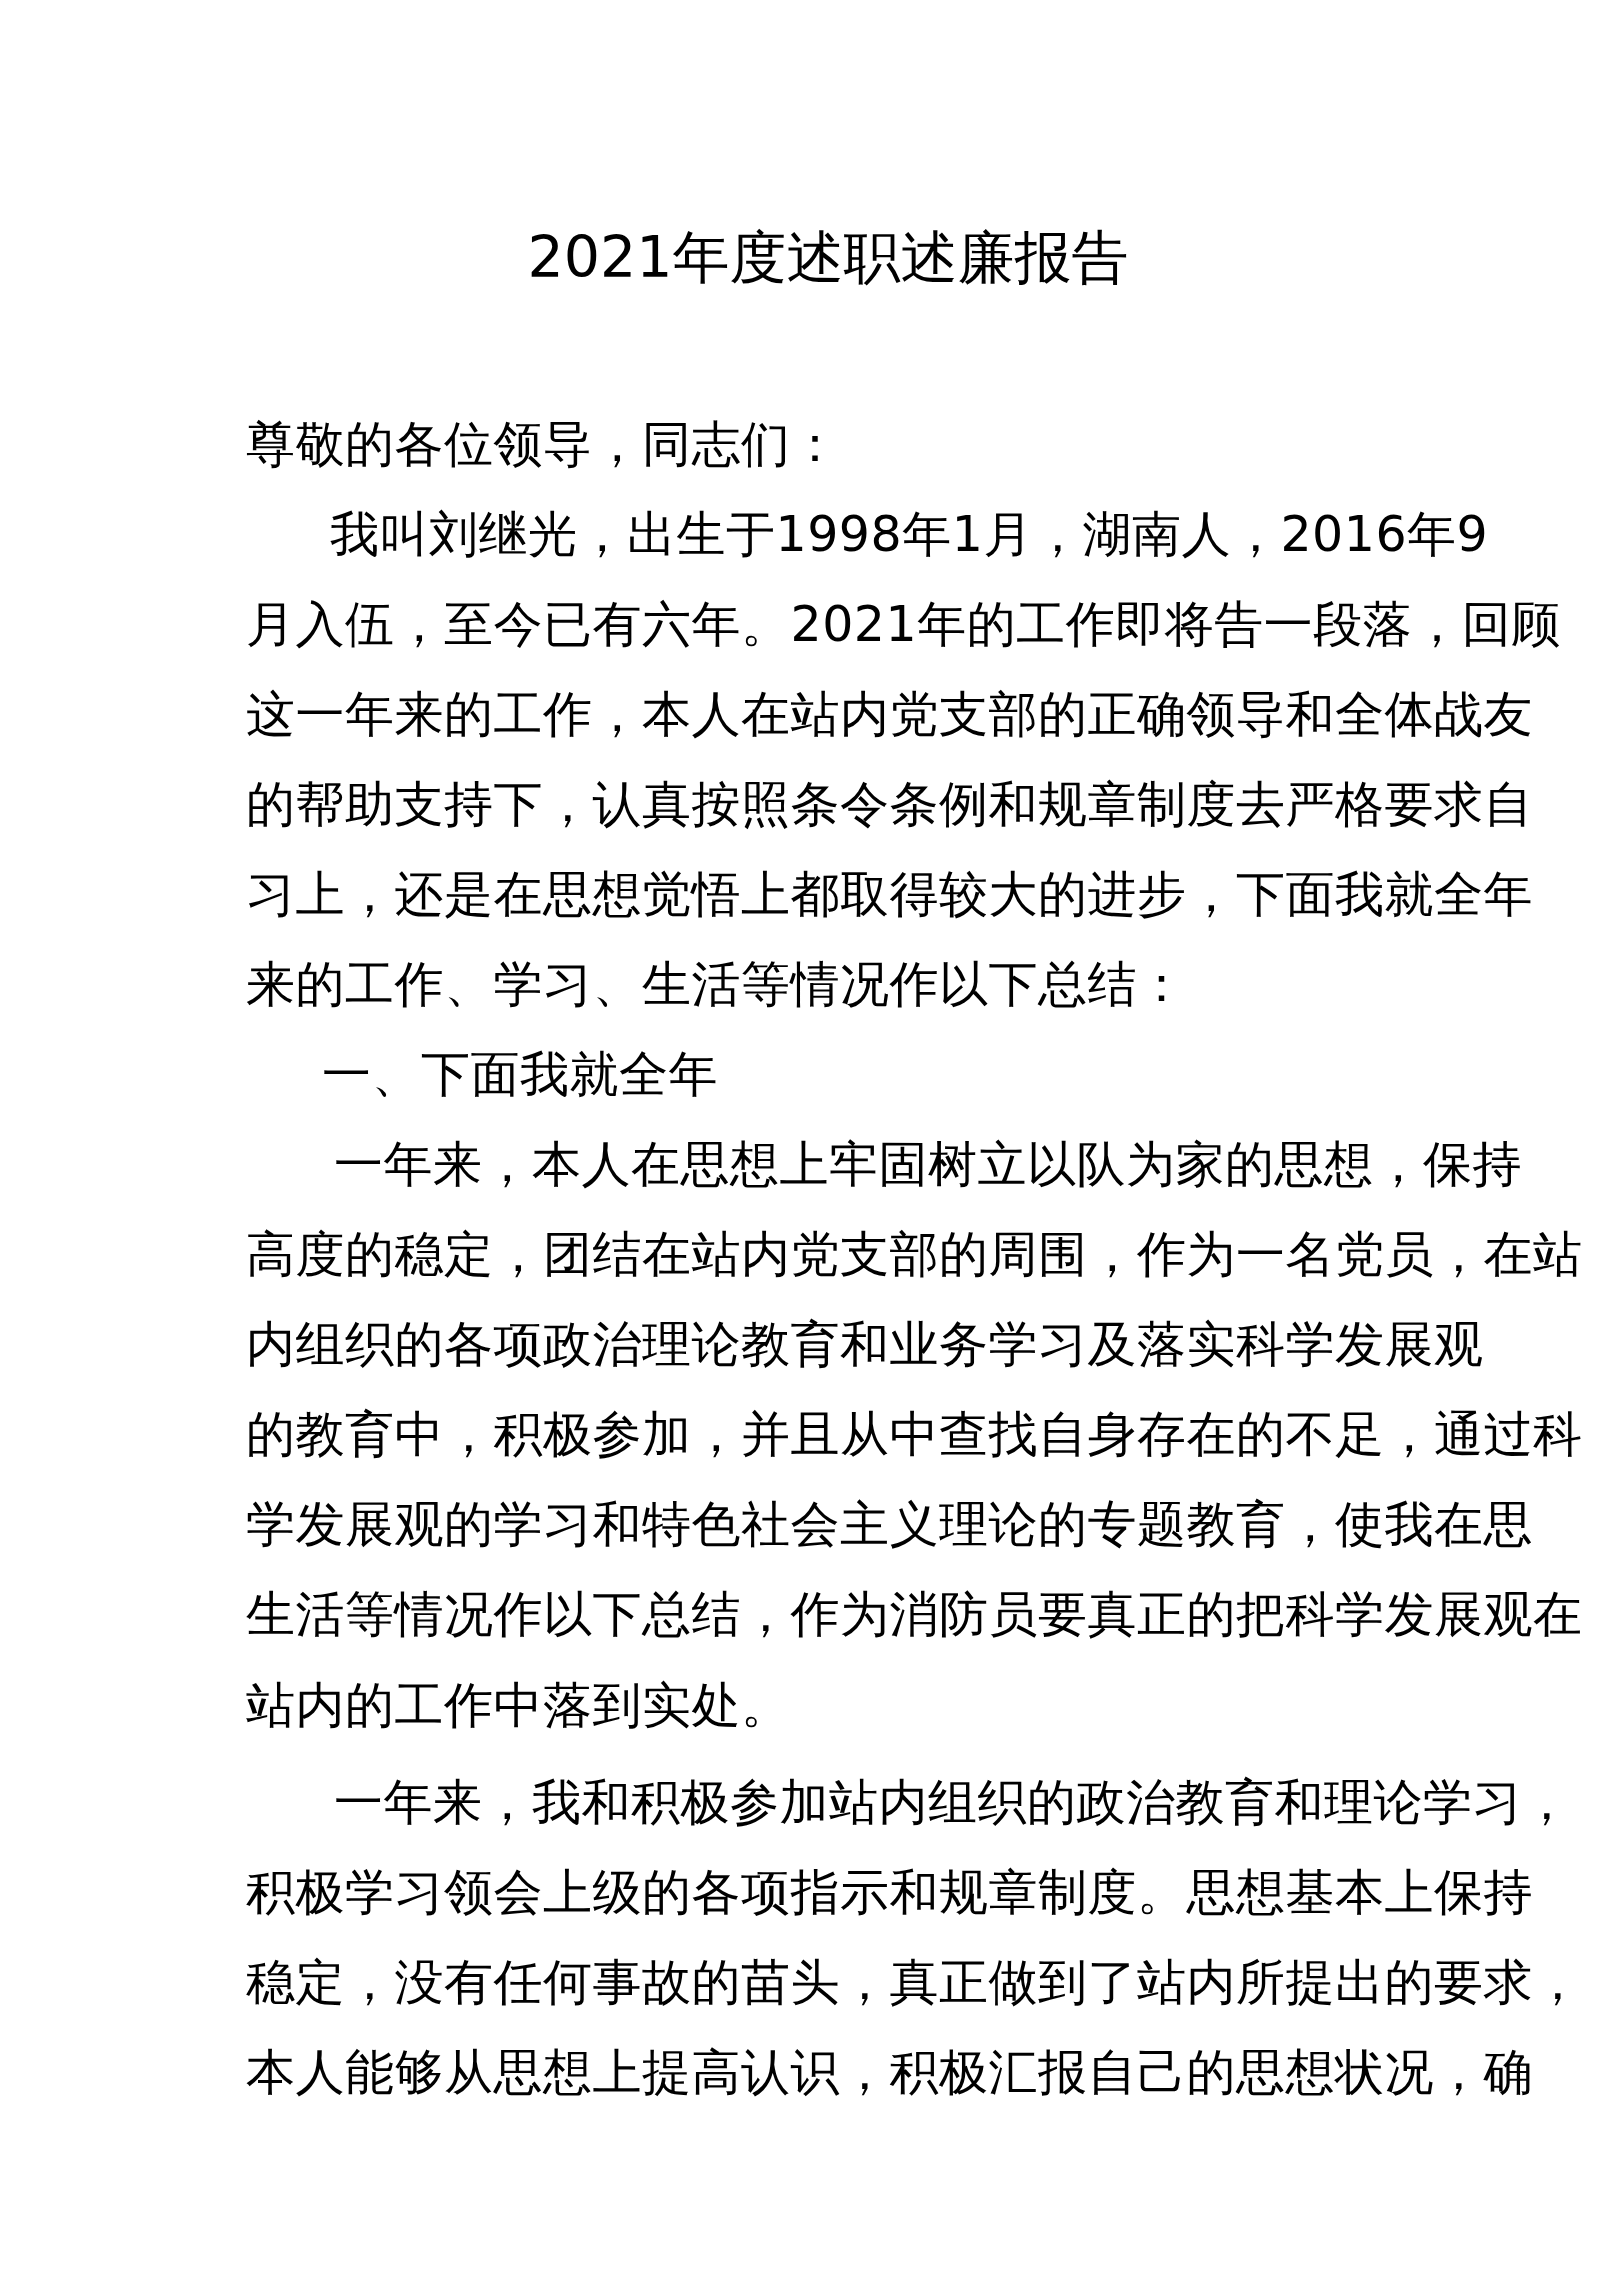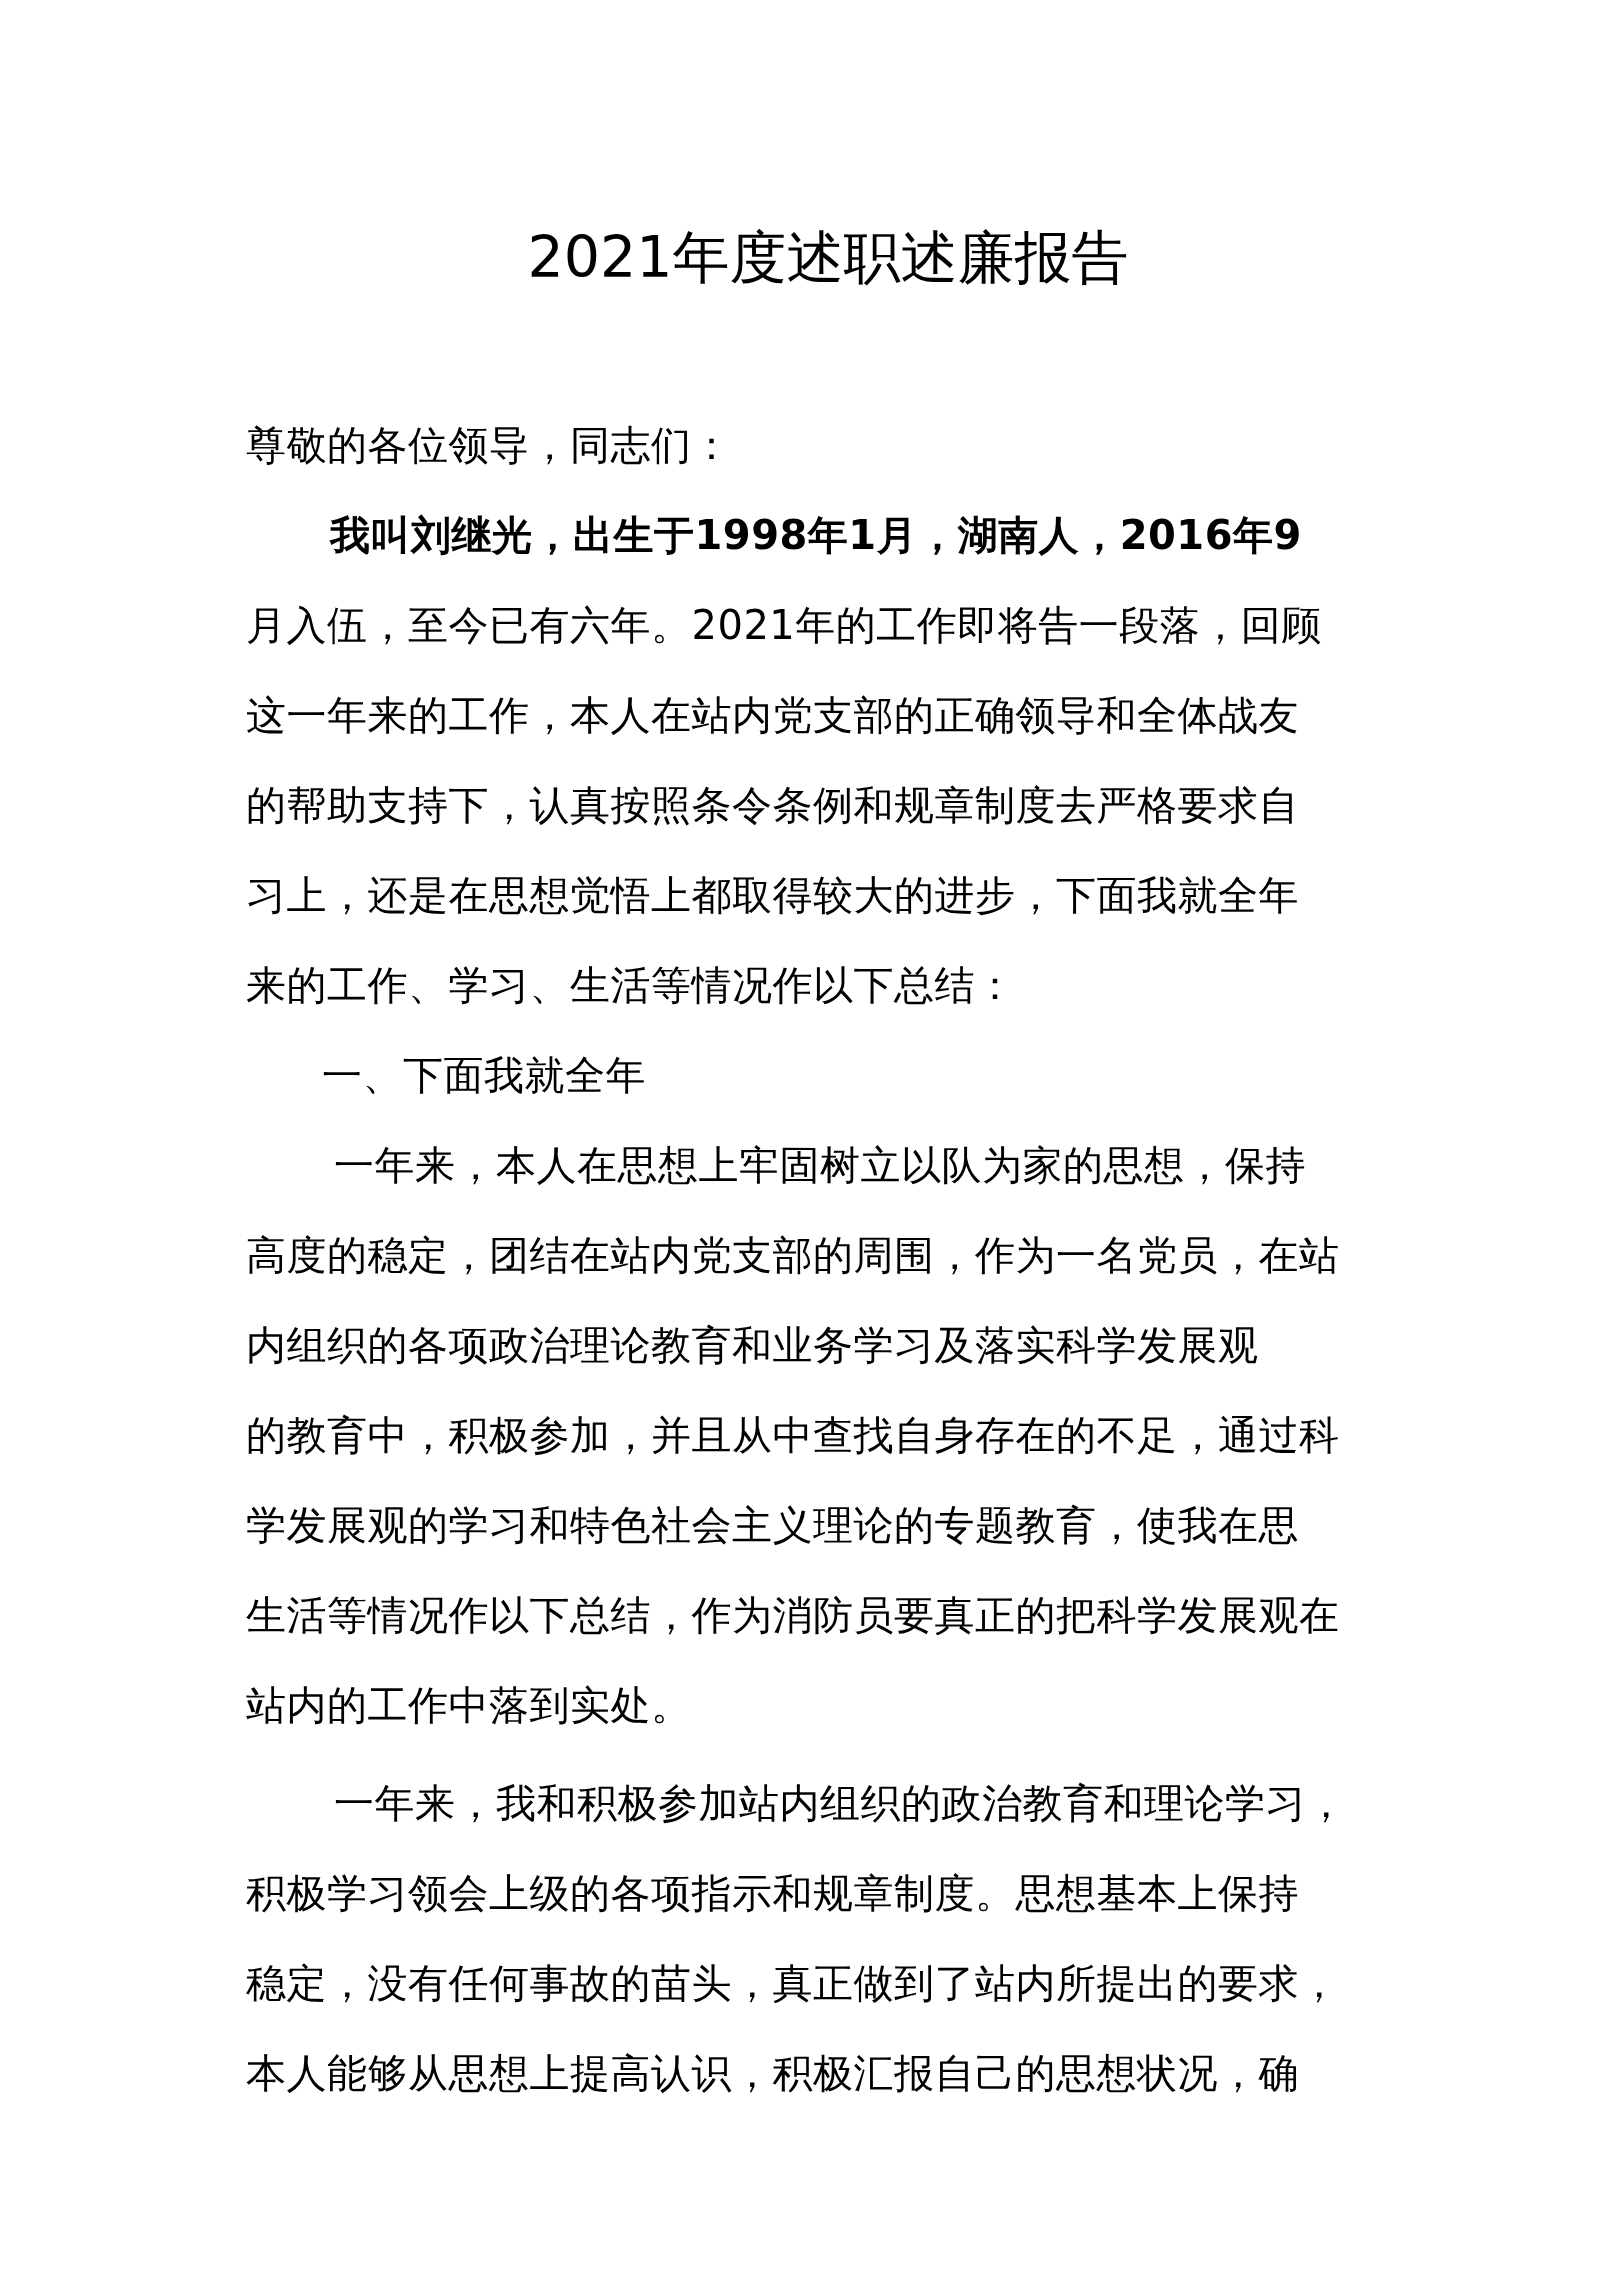--- a/index.html
+++ b/index.html
@@ -36,27 +36,27 @@
       box-sizing: border-box;
     }
     .body-text {
       position: absolute;
       left: 246px;
       top: 400px;
       width: 1157px;
     }
     .line {
       display: block;
-      font-size: 40px;
+      font-size: 49px;
       height: 90px;
       line-height: 90px;
       white-space: nowrap;
       letter-spacing: 0.5px;
     }
-    .indent2 { padding-left: 84px; font-weight: bold; }
+    .indent2 { padding-left: 84px; }
     .indent1 { padding-left: 76px; }
     .indent2b { padding-left: 88px; }
     .gap { height: 98px; line-height: 98px; font-family: Liberation Mono, monospace; }
   </style>
 </head>
 <body>
 
 <div class="page">
   <h1 class="title">2021年度述职述廉报告</h1>
 

